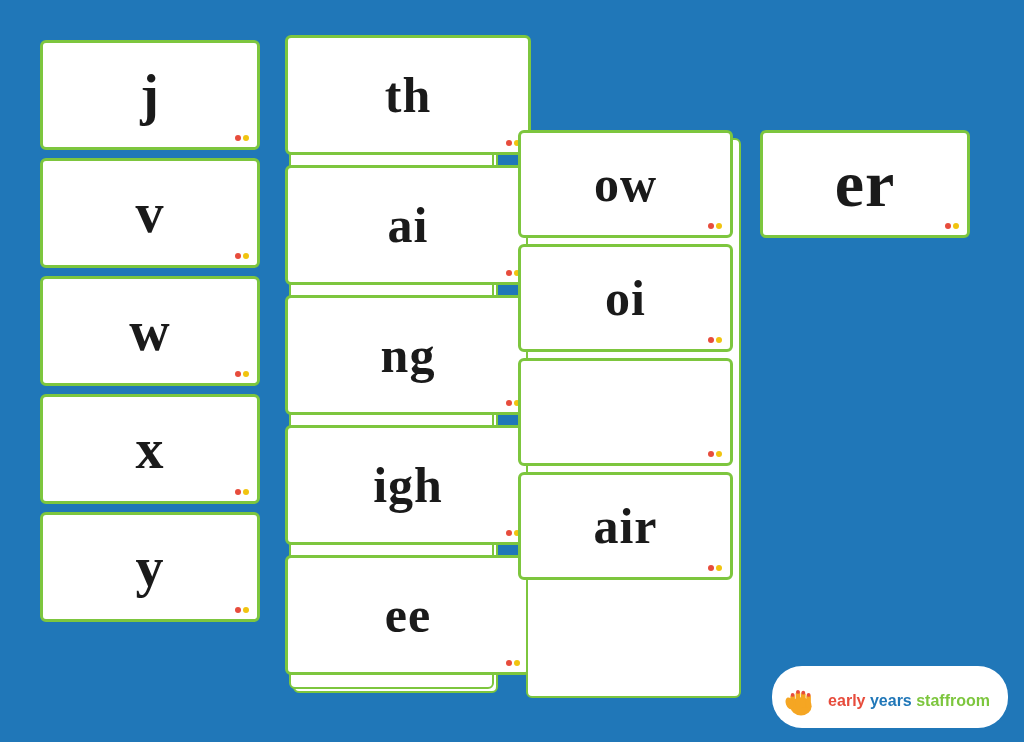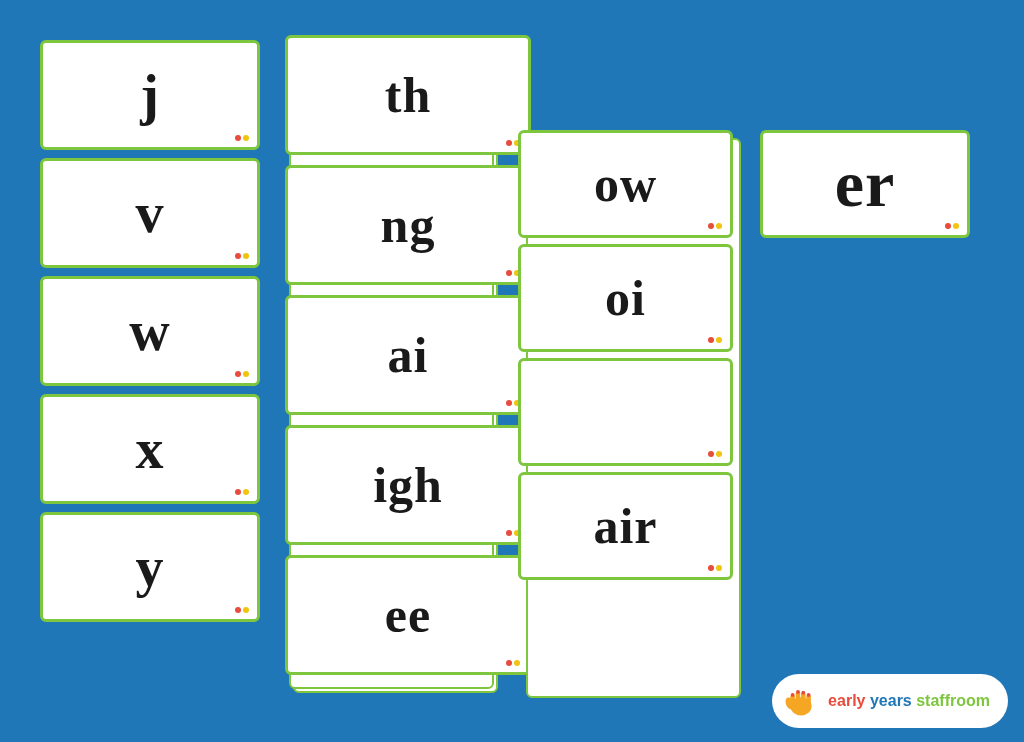--- a/index.html
+++ b/index.html
@@ -172,21 +172,21 @@
       font-size: 66px;
     }
 
     
     .brand-badge {
       position: absolute;
       bottom: 14px;
       right: 16px;
       background: white;
       border-radius: 30px;
-      padding: 8px 18px 8px 10px;
+      padding: 16px 18px 8px 10px;
       display: flex;
       align-items: center;
       gap: 8px;
     }
 
     .brand-hand-icon {
       width: 38px;
       height: 38px;
     }
 
@@ -262,28 +262,28 @@
     <div class="col2-shadow2"></div>
     <div class="col2">
       <div class="flash-card">
         <span class="card-text">th</span>
         <div class="brand-icon card-logo">
           <span class="brand-dot-red"></span>
           <span class="brand-dot-yellow"></span>
         </div>
       </div>
       <div class="flash-card">
+        <span class="card-text">ai</span>
+        <div class="brand-icon card-logo">
+          <span class="brand-dot-red"></span>
+          <span class="brand-dot-yellow"></span>
+        </div>
+      </div>
+      <div class="flash-card">
         <span class="card-text">ng</span>
-        <div class="brand-icon card-logo">
-          <span class="brand-dot-red"></span>
-          <span class="brand-dot-yellow"></span>
-        </div>
-      </div>
-      <div class="flash-card">
-        <span class="card-text">ai</span>
         <div class="brand-icon card-logo">
           <span class="brand-dot-red"></span>
           <span class="brand-dot-yellow"></span>
         </div>
       </div>
       <div class="flash-card">
         <span class="card-text">igh</span>
         <div class="brand-icon card-logo">
           <span class="brand-dot-red"></span>
           <span class="brand-dot-yellow"></span>

